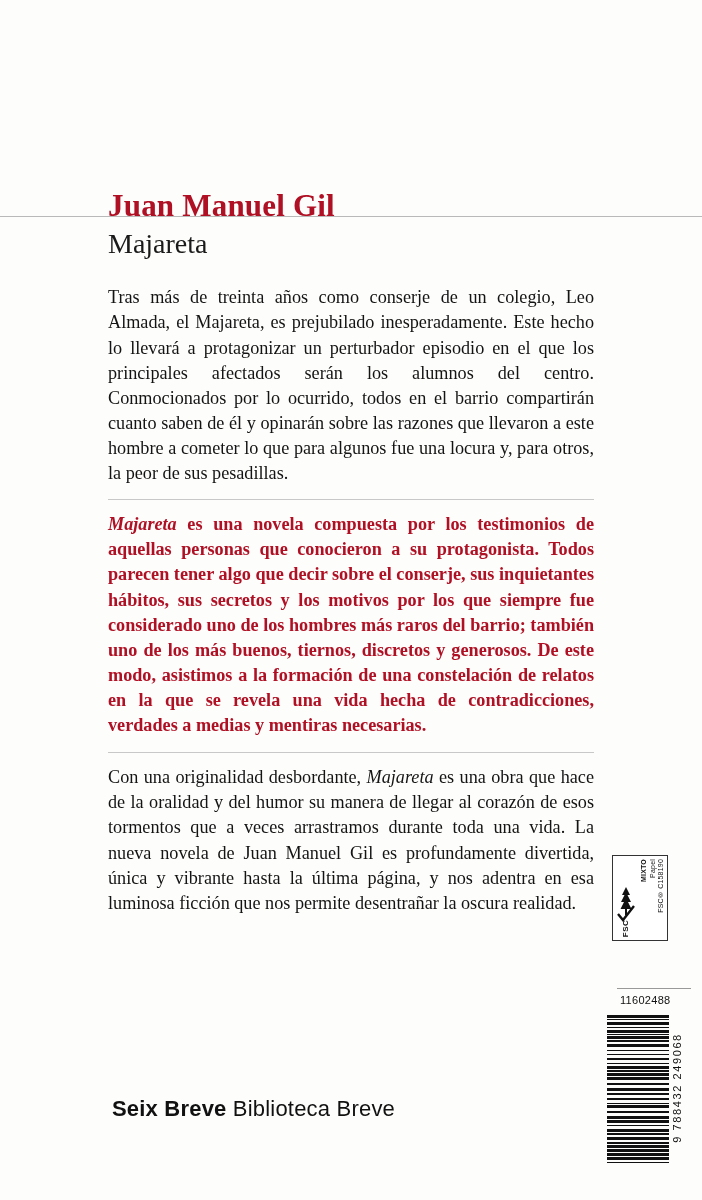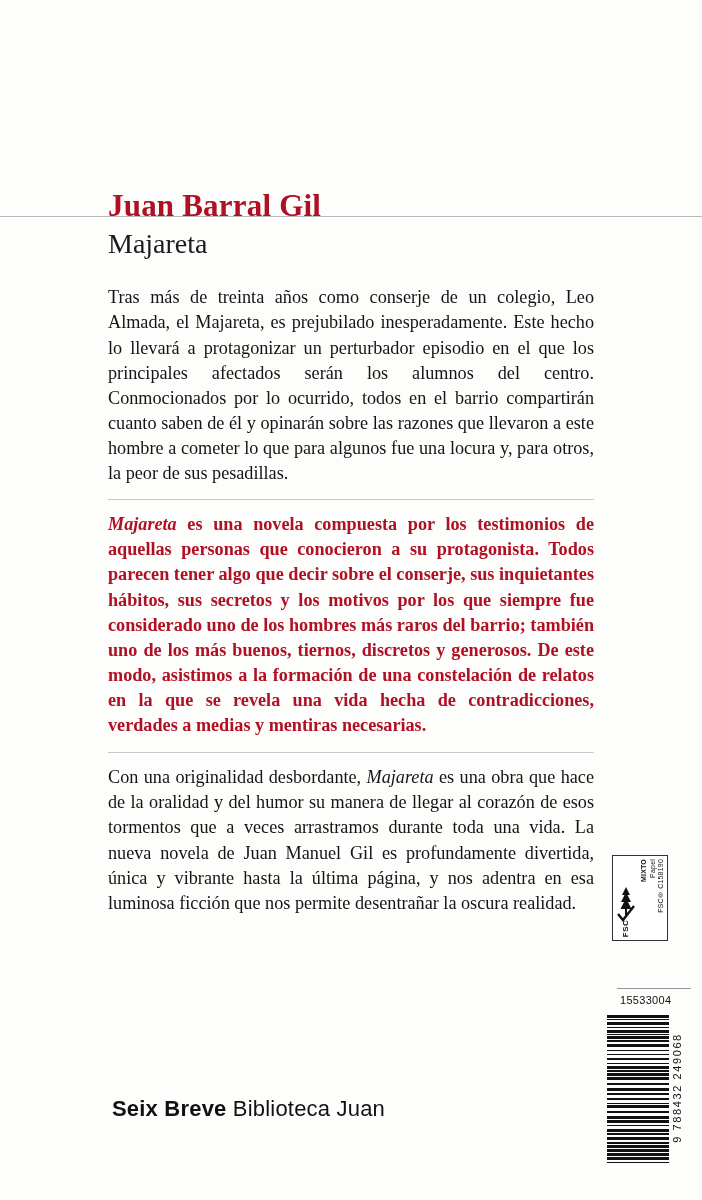--- a/index.html
+++ b/index.html
@@ -240,38 +240,38 @@
 </style>
 </head>
 <body>
 
 <div class="page">
 
   <div class="top-rule"></div>
 
   <div class="content">
 
-    <h1 class="author">Juan Barral Gil</h1>
+    <h1 class="author">Juan Manuel Gil</h1>
     <h2 class="title">Majareta</h2>
 
     <p class="blurb-1">Tras más de treinta años como conserje de un colegio, Leo Almada, el Majareta, es prejubilado inesperadamente. Este hecho lo llevará a protagonizar un perturbador episodio en el que los principales afectados serán los alumnos del centro. Conmocionados por lo ocurrido, todos en el barrio compartirán cuanto saben de él y opinarán sobre las razones que llevaron a este hombre a cometer lo que para algunos fue una locura y, para otros, la peor de sus pesadillas.</p>
 
     <div class="rule-red"></div>
 
     <p class="blurb-2"><em>Majareta</em><span> es una novela compuesta por los testimonios de aquellas personas que conocieron a su protagonista. Todos parecen tener algo que decir sobre el conserje, sus inquietantes hábitos, sus secretos y los motivos por los que siempre fue considerado uno de los hombres más raros del barrio; también uno de los más buenos, tiernos, discretos y generosos. De este modo, asistimos a la formación de una constelación de relatos en la que se revela una vida hecha de contradicciones, verdades a medias y mentiras necesarias.</span></p>
 
     <div class="rule-grey"></div>
 
     <p class="blurb-3"><span>Con una originalidad desbordante, </span><em>Majareta</em><span> es una obra que hace de la oralidad y del humor su manera de llegar al corazón de esos tormentos que a veces arrastramos durante toda una vida. La nueva novela de Juan Manuel Gil es profundamente divertida, única y vibrante hasta la última página, y nos adentra en esa luminosa ficción que nos permite desentrañar la oscura realidad.</span></p>
 
   </div>
 
   <div class="imprint">
     <b>Seix Breve</b>
-    <span class="light">Biblioteca Juan</span>
+    <span class="light">Biblioteca Breve</span>
   </div>
 
   <div class="fsc">
     <div class="fsc-logo">
       <div class="fsc-tree">
         <svg width="20" height="40" viewBox="0 0 20 40">
           <path d="M10 3 L14 11 L11.5 11 L15 18 L12 18 L15.5 25 L4.5 25 L8 18 L5 18 L8.5 11 L6 11 Z" fill="#111"></path>
           <rect x="9" y="25" width="2" height="6" fill="#111"></rect>
           <path d="M2 30 L7 36 L18 22" fill="none" stroke="#111" stroke-width="2.4"></path>
         </svg>
@@ -279,21 +279,21 @@
       <div class="fsc-word">FSC</div>
     </div>
     <div class="fsc-text">
       <div class="fsc-vert bold">MIXTO</div>
       <div class="fsc-vert">Papel</div>
       <div class="fsc-vert">FSC® C158190</div>
     </div>
   </div>
 
   <div class="isbn-rule"></div>
-  <div class="isbn-num">15533004</div>
+  <div class="isbn-num">11602488</div>
 
   <div class="barcode-wrap">
     <div class="barcode-inner">
       <div class="bars" id="bars">
           <i style="width: 1px;"></i>
           <i style="width: 2px; background: transparent;"></i>
           <i style="width: 3px;"></i>
           <i style="width: 1px; background: transparent;"></i>
           <i style="width: 3px;"></i>
           <i style="width: 1px; background: transparent;"></i>

